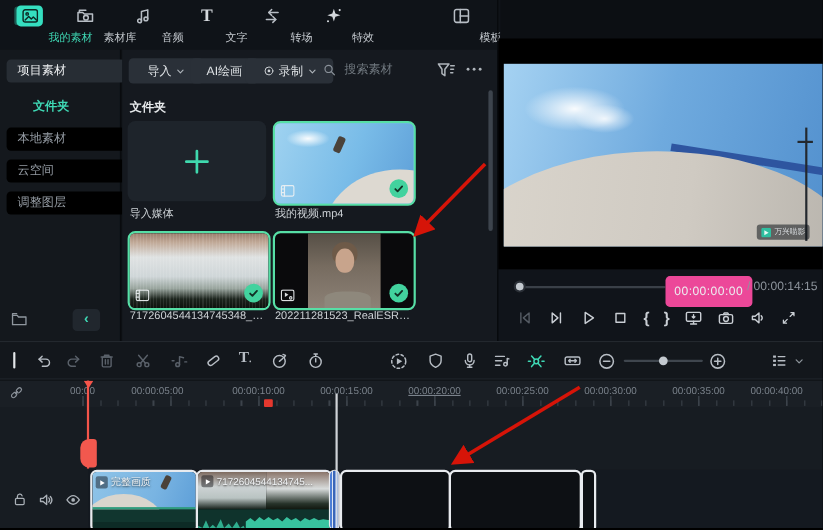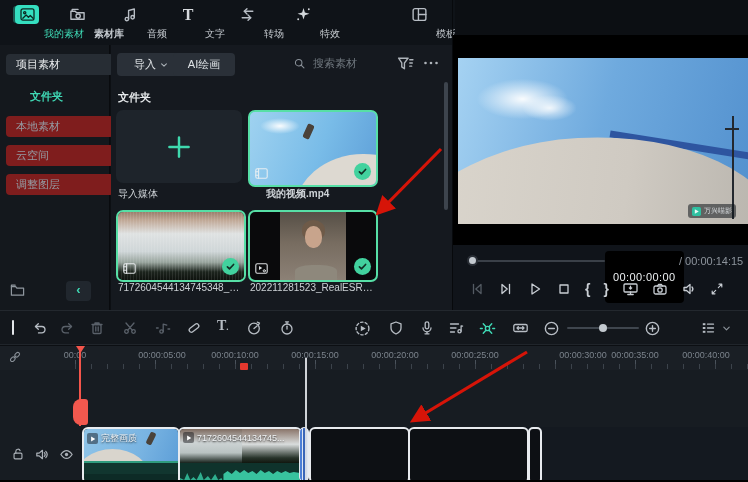--- a/index.html
+++ b/index.html
@@ -17,37 +17,37 @@
   .tlabel{font-size:10px;color:#c6cbd0;margin-top:2px;white-space:nowrap;padding-left:44px;}
   .tab.active .tlabel{color:#3fd9b5;}
   .activebox{width:24px;height:19px;background:#35dfc0;border-radius:4px;display:flex;align-items:center;justify-content:center;box-shadow:-3px 0 0 -1px rgba(53,223,192,.35);}
   .serifT{font-family:"Liberation Serif",serif;font-size:16px;font-weight:bold;color:#d6dade;line-height:1;}
   
   .phead{left:455px;top:0;width:293px;height:35px;background:#0f1318;}
   .qpill{position:absolute;left:50px;top:7px;width:90px;height:21px;background:#1c2127;border-radius:4px;
          display:flex;align-items:center;justify-content:space-between;padding:0 8px;font-size:10.5px;color:#9aa1a8;}
   
   .side{left:0;top:45px;width:110px;height:265px;background:#14181d;border-right:1px solid #090b0e;}
-  .sitem{position:absolute;left:6px;width:98px;height:21px;border-radius:4px;background:#7f1d1d;
+  .sitem{position:absolute;left:6px;width:98px;height:21px;border-radius:4px;background:#000000;
          font-size:11px;color:#959ca4;line-height:21px;padding-left:10px;}
   .sitem.active{background:#272d34;color:#eef0f2;}
   
   .media{left:111px;top:45px;width:341px;height:265px;background:#15191f;}
   .pill{position:absolute;top:8px;height:23px;background:#2a3038;border-radius:4px;display:flex;align-items:center;
         justify-content:center;gap:4px;font-size:11px;color:#dfe3e6;padding:0 8px;}
   .card{position:absolute;border-radius:7px;overflow:hidden;}
   .selcard{border:2px solid #57dfa6;}
   .clabel{position:absolute;font-size:10px;color:#ccd1d5;white-space:nowrap;overflow:hidden;text-overflow:ellipsis;}
   .check{position:absolute;right:5px;bottom:5px;width:17px;height:17px;border-radius:50%;background:#42d29e;
          display:flex;align-items:center;justify-content:center;}
   .badge{position:absolute;left:5px;bottom:6px;opacity:.92;}
   
   .pcontrols-row{position:absolute;display:flex;align-items:center;}
-  .tcbox{position:absolute;background:#000000;border-radius:4px;color:#eceff1;font-size:11px;
-         padding:20px 8px;letter-spacing:.4px;}
+  .tcbox{position:absolute;background:#ec4899;border-radius:4px;color:#eceff1;font-size:11px;
+         padding:8px 8px;letter-spacing:.4px;}
   .brace{font-size:14px;color:#c9ced4;font-weight:bold;line-height:1;}
   
   .tbar{left:0;top:310px;width:748px;height:35px;background:#13171c;border-top:1px solid #23282e;border-bottom:1px solid #20252b;}
   .rulerzone{left:0;top:346px;width:748px;height:24px;background:#1a1f25;}
   .tracks{left:0;top:370px;width:748px;height:110px;background:#171c22;}
   .lane{position:absolute;left:80px;top:57px;width:668px;height:53px;background:#141920;}
   .rl{position:absolute;top:4px;font-size:9px;color:#7b838c;transform:translateX(-50%);white-space:nowrap;}
   .clip{position:absolute;top:427px;height:53px;border:2px solid #e8ebef;border-radius:6px;background:#0d1014;overflow:hidden;}
   .cliplab{position:absolute;left:3px;top:3px;display:flex;align-items:center;gap:3px;z-index:3;}
   .cliplab span{font-size:9px;color:#f2f4f6;text-shadow:0 1px 2px rgba(0,0,0,.8);white-space:nowrap;}
@@ -69,21 +69,21 @@
               <g stroke="#0c2a24" fill="none" stroke-width="1.4" stroke-linecap="round" stroke-linejoin="round">
                 <rect x="1" y="1" width="14" height="12" rx="2"></rect>
                 <circle cx="5" cy="5" r="1.2"></circle>
                 <path d="M3 11 l3.5-3.5 2.5 2.5 2-2 3 3"></path>
               </g>
             </svg>
       </span>
         </div>
       <div class="tlabel">我的素材</div>
     </div>
-    <div class="tab" style="left:50px;font-weight:bold;">
+    <div class="tab" style="left:50px;">
       <div class="ticon">
           <span>
         <svg width="17" height="17" viewBox="0 0 16 16">
               <g class="sic">
                 <path d="M1.8 5 h4 l1.4 1.4 h7 v6.1 h-12.4 z"></path>
                 <path d="M3 5 V3.2 h5.5"></path>
                 <circle cx="8.6" cy="9.5" r="2"></circle>
               </g>
             </svg>
       </span>
@@ -176,20 +176,34 @@
       <span>导入</span>
       <span>
           <svg width="8" height="8" viewBox="0 0 10 10">
             <path d="M2 3.5 L5 6.5 L8 3.5" class="sic" style="stroke:#aeb4ba;"></path>
           </svg>
         </span>
     </div>
     <div class="pill" style="left:62px;width:46px;">
       <span>AI绘画</span>
     </div>
+    <div class="pill" style="left:112px;width:64px;">
+      <span>
+          <svg width="11" height="11" viewBox="0 0 16 16">
+            <circle cx="8" cy="8" r="5.2" class="sic" style="stroke:#cfd3d7;"></circle>
+            <circle cx="8" cy="8" r="1.8" fill="#cfd3d7"></circle>
+          </svg>
+        </span>
+      <span>录制</span>
+      <span>
+          <svg width="8" height="8" viewBox="0 0 10 10">
+            <path d="M2 3.5 L5 6.5 L8 3.5" class="sic" style="stroke:#aeb4ba;"></path>
+          </svg>
+        </span>
+    </div>
     <div class="abs" style="left:182px;top:11px;display:flex;align-items:center;gap:5px;">
       <span>
           <svg width="13" height="13" viewBox="0 0 16 16">
             <g class="sic" style="stroke:#8a9199;">
               <circle cx="7" cy="7" r="4"></circle>
               <path d="M10 10 L13.5 13.5"></path>
             </g>
           </svg>
         </span>
       <input class="search" placeholder="搜索素材" style="">
@@ -234,21 +248,21 @@
             </g>
           </svg>
       </span>
       <span class="check">
         <svg width="11" height="11" viewBox="0 0 16 16">
             <path d="M3.5 8.5 l3 3 L12.5 5" stroke="#123126" stroke-width="2.4" fill="none" stroke-linecap="round" stroke-linejoin="round"></path>
           </svg>
       </span>
     </div>
     <div class="clabel" style="left:7px;top:142px;width:120px;">导入媒体</div>
-    <div class="clabel" style="left:155px;top:142px;width:120px;font-weight:bold;">我的视频.mp4</div>
+    <div class="clabel" style="left:139px;top:142px;width:120px;">我的视频.mp4</div>
 
     <div class="card selcard" style="left:5px;top:165px;width:126px;height:68px;">
       <div class="abs" style="inset:0;background:linear-gradient(180deg,#9b7f6d 0%,#c0a896 12%,#dfe2e2 32%,#cfd6d8 58%,#98a49d 74%,#1c241d 88%,#0e120e 100%);"></div>
       <div class="abs" style="inset:0;background:repeating-linear-gradient(90deg,rgba(255,255,255,.18) 0 1px,transparent 1px 3px);opacity:.5;"></div>
       <span class="badge">
         <svg width="13" height="11" viewBox="0 0 13 11">
             <g class="sic" style="stroke:#eef1f3;stroke-width:1.1;">
               <rect x=".8" y=".8" width="11.4" height="9.4" rx="1.4"></rect>
               <path d="M3.6 .8 V10.2 M.8 3.8 h2.8 M.8 7.2 h2.8"></path>
             </g>
@@ -538,26 +552,26 @@
     <span class="abs" style="left:8px;top:4px;">
       <svg width="14" height="14" viewBox="0 0 16 16">
           <g transform="rotate(-45 8 8)" class="sic" style="stroke:#8a9199;stroke-width:1.2;">
             <rect x="1.5" y="6" width="6" height="4" rx="2"></rect>
             <rect x="8.5" y="6" width="6" height="4" rx="2"></rect>
             <path d="M6.5 8 h3"></path>
           </g>
         </svg>
     </span>
     <span class="rl" style="left:75px;">00:00</span>
-    <span class="rl" style="left:162px;">00:00:05:00</span>
+    <span class="rl" style="left:143px;">00:00:05:00</span>
     <span class="rl" style="left:235px;">00:00:10:00</span>
     <span class="rl" style="left:315px;">00:00:15:00</span>
-    <span class="rl" style="left:395px;">00:00:20:00</span>
+    <span class="rl" style="left:395px;text-decoration:underline;">00:00:20:00</span>
     <span class="rl" style="left:475px;">00:00:25:00</span>
-    <span class="rl" style="left:555px;margin-left:28px;">00:00:30:00</span>
+    <span class="rl" style="left:555px;">00:00:30:00</span>
     <span class="rl" style="left:635px;">00:00:35:00</span>
     <span class="rl" style="left:706px;text-align:right;">00:00:40:00</span>
     <div class="abs" style="left:60px;top:14px;width:688px;height:9px;background:repeating-linear-gradient(90deg,#4a525b 0 1px,transparent 1px 80px);background-position:15px 0;"></div>
     <div class="abs" style="left:60px;top:18px;width:688px;height:5px;background:repeating-linear-gradient(90deg,#3c434b 0 1px,transparent 1px 16px);background-position:15px 0;"></div>
     <div class="abs" style="left:240px;top:17px;width:8px;height:7px;background:#e5382e;border-radius:1px;"></div>
   </div>
 
   <div class="abs tracks">
     <div class="lane"></div>
 

